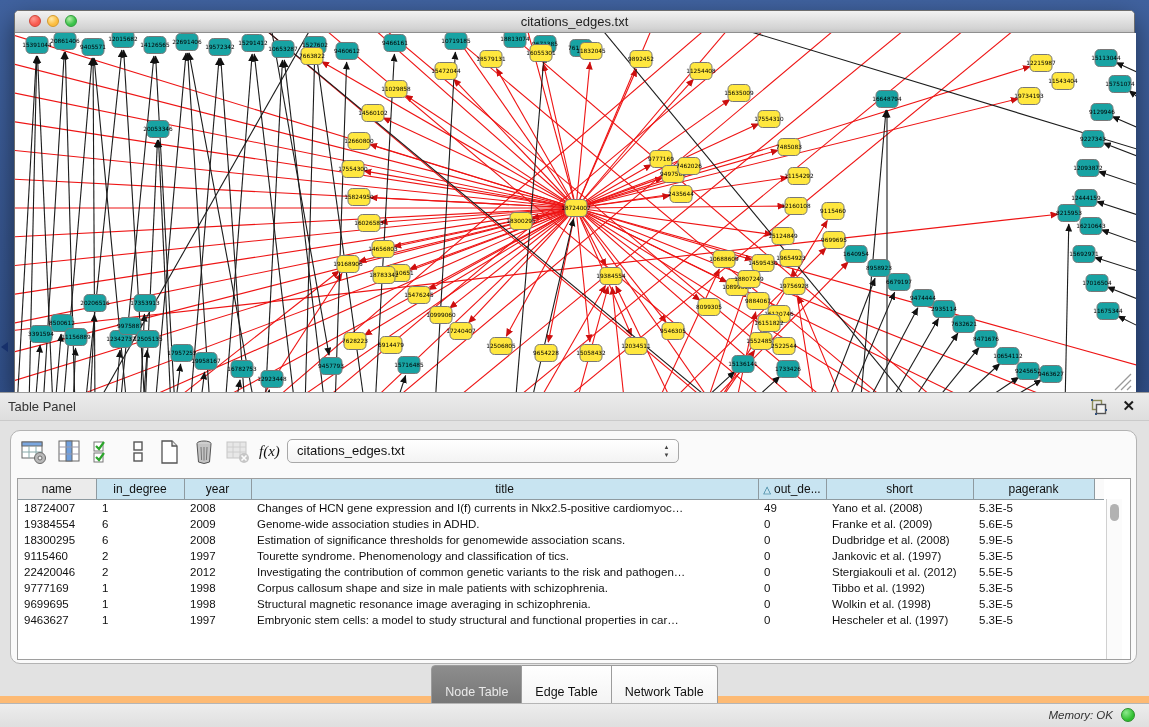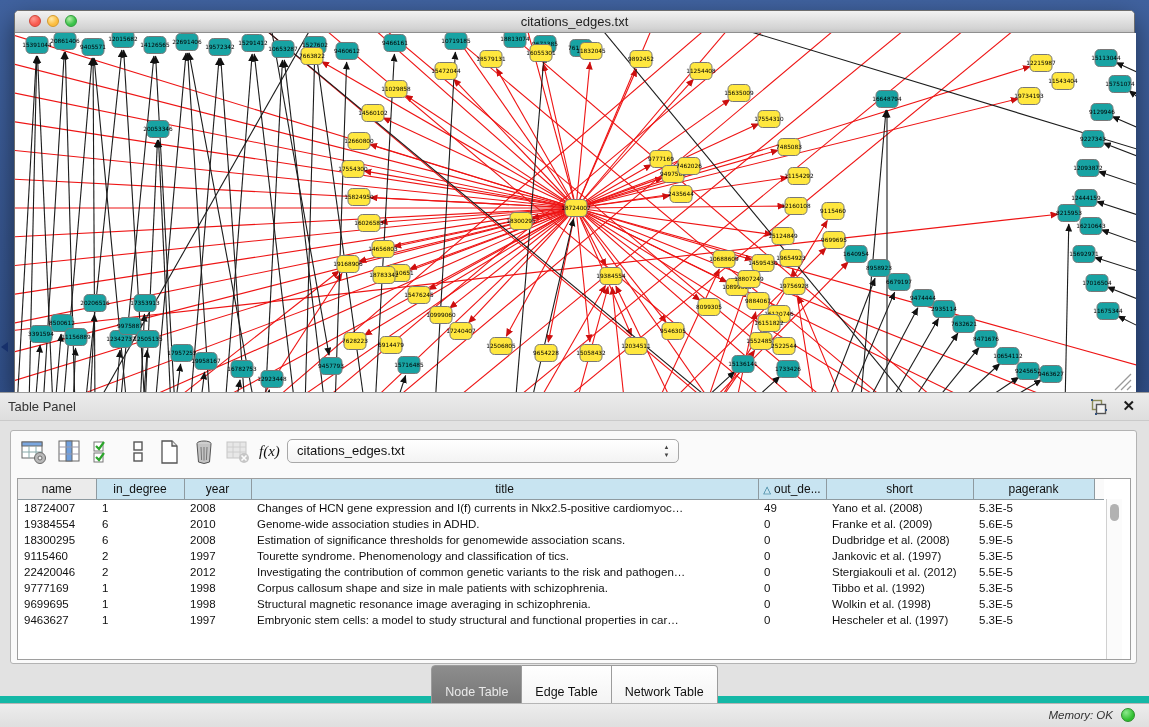--- a/index.html
+++ b/index.html
@@ -1,17 +1,17 @@
 <!DOCTYPE html>
 <html><head>
 <meta charset="utf-8">
 <style>
   html,body{margin:0;padding:0;background:#d8d8d8;}
   #app{position:relative;width:1149px;height:727px;overflow:hidden;
-       font-family:"Liberation Sans",sans-serif;background:#14b8a6;}
+       font-family:"Liberation Sans",sans-serif;background:#fdba74;}
 
   
   #desktop{position:absolute;left:0;top:0;width:1149px;height:400px;
            background:linear-gradient(180deg,#40629f 0%,#37568f 60%,#31508a 100%);}
   #collapse-arrow{position:absolute;left:1px;top:342px;width:0;height:0;
     border-top:5px solid transparent;border-bottom:5px solid transparent;
     border-right:7px solid #17306b;}
 
   
   #net-window{position:absolute;left:14px;top:10px;width:1121px;height:383px;
@@ -31,21 +31,21 @@
   
   #table-panel{position:absolute;left:0;top:392px;width:1149px;height:303px;
     background:#e2e2e2;border-top:1px solid #9b9b9b;}
   #panel-header{position:relative;height:27px;background:linear-gradient(#ebebeb,#dedede);
     border-bottom:1px solid #cacaca;}
   #panel-title{position:absolute;left:8px;top:6px;font-size:13px;color:#333;}
   #float-icon{position:absolute;right:42px;top:6px;width:16px;height:16px;cursor:pointer;}
   #close-icon{position:absolute;right:14px;top:4px;font-size:15px;font-weight:bold;color:#1b1b1b;cursor:pointer;}
 
   #panel-card{position:absolute;left:10px;top:37px;width:1127px;height:234px;
-    background:#fafafa;border:1px solid #b3b3b3;border-radius:3px;box-sizing:border-box;}
+    background:#fafafa;border:1px solid #b3b3b3;border-radius:10px;box-sizing:border-box;}
 
   
   #tp-toolbar{position:absolute;left:0;top:0;width:100%;height:44px;}
   .tb-icon{position:absolute;top:8px;width:26px;height:26px;cursor:pointer;}
   .tb-icon svg{display:block;}
   #icon-fx{font-family:"Liberation Serif",serif;font-style:italic;font-size:15px;color:#111;
     top:12px;width:30px;height:20px;}
   #table-selector{position:absolute;left:276px;top:8px;width:392px;height:24px;
     background:linear-gradient(#ffffff,#f3f3f3);border:1px solid #a8a8a8;border-radius:5px;
     box-sizing:border-box;font-size:13px;color:#111;line-height:22px;padding-left:9px;cursor:pointer;}
@@ -851,21 +851,21 @@
                 <td>2008</td>
                 <td>Changes of HCN gene expression and I(f) currents in Nkx2.5-positive cardiomyoc…</td>
                 <td>49</td>
                 <td>Yano et al. (2008)</td>
                 <td>5.3E-5</td>
                 <td></td>
               </tr>
               <tr>
                 <td>19384554</td>
                 <td>6</td>
-                <td>2010</td>
+                <td>2009</td>
                 <td>Genome-wide association studies in ADHD.</td>
                 <td>0</td>
                 <td>Franke et al. (2009)</td>
                 <td>5.6E-5</td>
                 <td></td>
               </tr>
               <tr>
                 <td>18300295</td>
                 <td>6</td>
                 <td>2008</td>

